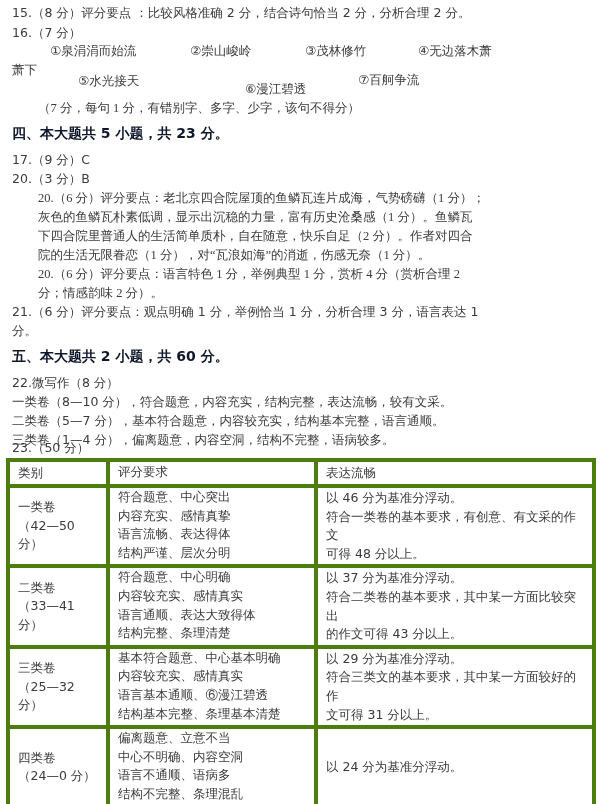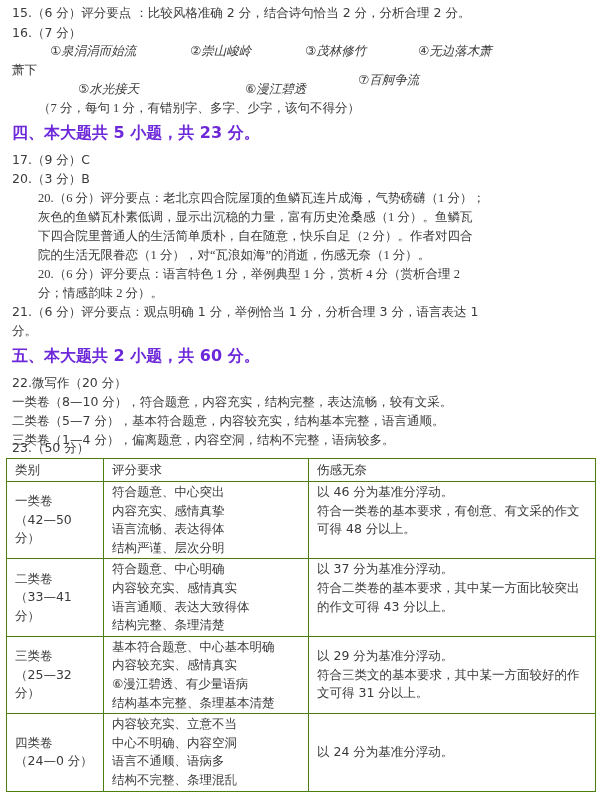--- a/index.html
+++ b/index.html
@@ -1,69 +1,69 @@
 <!DOCTYPE html>
 <html><head>
 <meta charset="utf-8">
 <style>
   html, body { margin:0; padding:0; background:#fff; }
   body { width:600px; height:804px; overflow:hidden; position:relative;
          font-family:"DejaVu Sans", sans-serif; color:#3a3a3a; font-size:12.5px; }
   .line { position:absolute; left:12px; white-space:nowrap; line-height:18px; }
   .ind1 { left:38px;font-family:Liberation Serif, serif; }
-  .heading { font-weight:bold; color:#6d28d9; font-size:16px; }
-  .opt { position:absolute; white-space:nowrap; line-height:18px;font-style:italic; }
+  .heading { font-weight:bold; color:#0f172a; font-size:14px; }
+  .opt { position:absolute; white-space:nowrap; line-height:18px; }
   table { position:absolute; left:6px; top:458px; width:590px; border-collapse:collapse;
           font-size:12.5px; color:#3a3a3a; }
-  td { border:1px solid #4d7c0f; vertical-align:middle; padding:1px 8px; line-height:18.6px;margin-top:27px; }
+  td { border:4px solid #4d7c0f; vertical-align:middle; padding:1px 8px; line-height:18.6px;margin-top:27px; }
   td.c1 { width:80px; }
-  td.c2 { width:188px; }
+  td.c2 { width:188px;font-family:Liberation Mono, monospace; }
   .hdr td { height:20px; }
   .sub { display:block; }
 </style>
 </head>
 <body>
 
-<div class="line" style="top:4px">15.（6 分）评分要点 ：比较风格准确 2 分，结合诗句恰当 2 分，分析合理 2 分。</div>
+<div class="line" style="top:4px">15.（8 分）评分要点 ：比较风格准确 2 分，结合诗句恰当 2 分，分析合理 2 分。</div>
 <div class="line" style="top:24px">16.（7 分）</div>
 <span class="opt" style="left:50px;top:42px">①泉涓涓而始流</span>
 <span class="opt" style="left:190px;top:42px">②崇山峻岭</span>
 <span class="opt" style="left:305px;top:42px">③茂林修竹</span>
 <span class="opt" style="left:418px;top:42px">④无边落木萧</span>
 <div class="line" style="top:61px">萧下</div>
-<span class="opt" style="left:78px;top:80px">⑤水光接天</span>
+<span class="opt" style="left:78px;top:72px">⑤水光接天</span>
 <span class="opt" style="left:245px;top:80px">⑥漫江碧透</span>
 <span class="opt" style="left:358px;top:71px">⑦百舸争流</span>
 <div class="line ind1" style="top:99px">（7 分，每句 1 分，有错别字、多字、少字，该句不得分）</div>
 
 <div class="line heading" style="top:124px">四、本大题共 5 小题，共 23 分。</div>
 <div class="line" style="top:151px">17.（9 分）C</div>
 <div class="line" style="top:170px">20.（3 分）B</div>
 <div class="line ind1" style="top:189px">20.（6 分）评分要点：老北京四合院屋顶的鱼鳞瓦连片成海，气势磅礴（1 分）；</div>
 <div class="line ind1" style="top:208px">灰色的鱼鳞瓦朴素低调，显示出沉稳的力量，富有历史沧桑感（1 分）。鱼鳞瓦</div>
 <div class="line ind1" style="top:227px">下四合院里普通人的生活简单质朴，自在随意，快乐自足（2 分）。作者对四合</div>
 <div class="line ind1" style="top:246px">院的生活无限眷恋（1 分），对“瓦浪如海”的消逝，伤感无奈（1 分）。</div>
 <div class="line ind1" style="top:265px">20.（6 分）评分要点：语言特色 1 分，举例典型 1 分，赏析 4 分（赏析合理 2</div>
 <div class="line ind1" style="top:284px">分；情感韵味 2 分）。</div>
 <div class="line" style="top:303px">21.（6 分）评分要点：观点明确 1 分，举例恰当 1 分，分析合理 3 分，语言表达 1</div>
 <div class="line" style="top:322px">分。</div>
 
 <div class="line heading" style="top:347px">五、本大题共 2 小题，共 60 分。</div>
-<div class="line" style="top:374px">22.微写作（20 分）</div>
+<div class="line" style="top:374px">22.微写作（8 分）</div>
 <div class="line" style="top:393px">一类卷（8—10 分），符合题意，内容充实，结构完整，表达流畅，较有文采。</div>
 <div class="line" style="top:412px">二类卷（5—7 分），基本符合题意，内容较充实，结构基本完整，语言通顺。</div>
 <div class="line" style="top:431px">三类卷（1—4 分），偏离题意，内容空洞，结构不完整，语病较多。</div>
 <div class="line" style="top:450px;top:439px">23.（50 分）</div>
 
 <table>
   <tbody>
       <tr class="hdr">
     <td class="c1">类别</td>
     <td class="c2">评分要求</td>
-    <td>伤感无奈</td>
+    <td>表达流畅</td>
   </tr>
   <tr>
     <td class="c1">
       <span class="sub">一类卷</span>
       <span class="sub">（42—50 分）</span>
     </td>
     <td class="c2">
       <span class="sub">符合题意、中心突出</span>
       <span class="sub">内容充实、感情真挚</span>
       <span class="sub">语言流畅、表达得体</span>
@@ -93,36 +93,36 @@
     </td>
   </tr>
   <tr>
     <td class="c1">
       <span class="sub">三类卷</span>
       <span class="sub">（25—32 分）</span>
     </td>
     <td class="c2">
       <span class="sub">基本符合题意、中心基本明确</span>
       <span class="sub">内容较充实、感情真实</span>
-      <span class="sub">⑥漫江碧透、有少量语病</span>
+      <span class="sub">语言基本通顺、⑥漫江碧透</span>
       <span class="sub">结构基本完整、条理基本清楚</span>
     </td>
     <td>
       <span class="sub">以 29 分为基准分浮动。</span>
       <span class="sub">符合三类文的基本要求，其中某一方面较好的作</span>
       <span class="sub">文可得 31 分以上。</span>
     </td>
   </tr>
   <tr>
     <td class="c1">
       <span class="sub">四类卷</span>
       <span class="sub">（24—0 分）</span>
     </td>
     <td class="c2">
-      <span class="sub">内容较充实、立意不当</span>
+      <span class="sub">偏离题意、立意不当</span>
       <span class="sub">中心不明确、内容空洞</span>
       <span class="sub">语言不通顺、语病多</span>
       <span class="sub">结构不完整、条理混乱</span>
     </td>
     <td>
       <span class="sub">以 24 分为基准分浮动。</span>
     </td>
   </tr>
 </tbody>
   </table>

